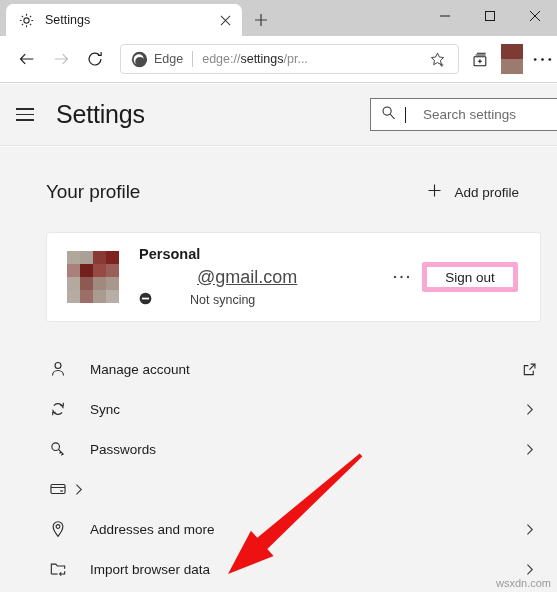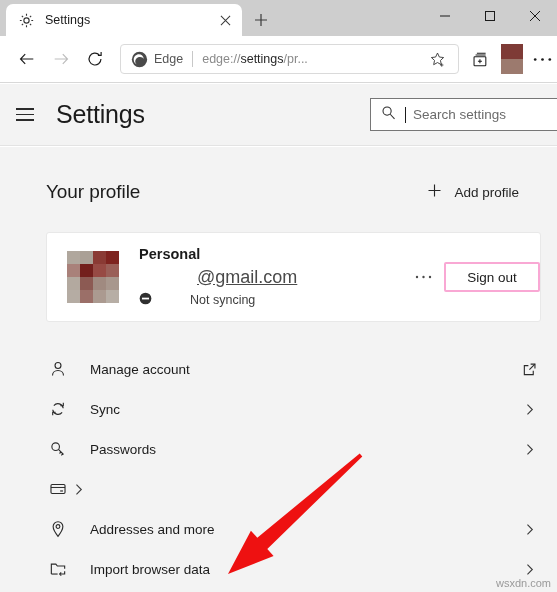--- a/index.html
+++ b/index.html
@@ -126,21 +126,21 @@
     border: 1px solid #767676;
     display: flex; align-items: center;
     padding-left: 10px;
   }
   .search-caret {
     width: 1px; height: 16px; background: #1b1b1b;
     margin-left: 9px; flex: 0 0 1px;
   }
   .search-ph {
     font-size: 13.5px; color: #6b6b6b;
-    margin-left: 7px; white-space: nowrap;
+    margin-left: 17px; white-space: nowrap;
   }
 
   
   .page {
     position: absolute; top: 147px; left: 0;
     width: 557px; height: 445px;
     background: #f3f3f3;
     overflow: hidden;
   }
   .section-head {
@@ -185,24 +185,25 @@
   .sync-label { font-size: 12.5px; color: #3d3d3d; margin-left: 6px; }
   .card-ellipsis {
     width: 30px; height: 30px; flex: 0 0 30px;
     display: flex; align-items: center; justify-content: center;
     margin-right: 6px;
   }
   .signout-btn {
     flex: 0 0 auto;
     min-width: 96px; height: 30px;
     background: #ffffff;
-    border: 2px solid #f9a8d4;
+    border: 5px solid #f9a8d4;
     border-radius: 2px;
     font-size: 13.5px; color: #1b1b1b;
     display: flex; align-items: center; justify-content: center;
+    margin-right: 22px;
     font-family: "Liberation Sans", sans-serif;
   }
 
   
   .settings-list { position: absolute; left: 0; top: 202px; width: 557px; }
   .list-row {
     position: relative;
     height: 40px;
     display: flex; align-items: center;
     padding: 0 18px 0 48px;

